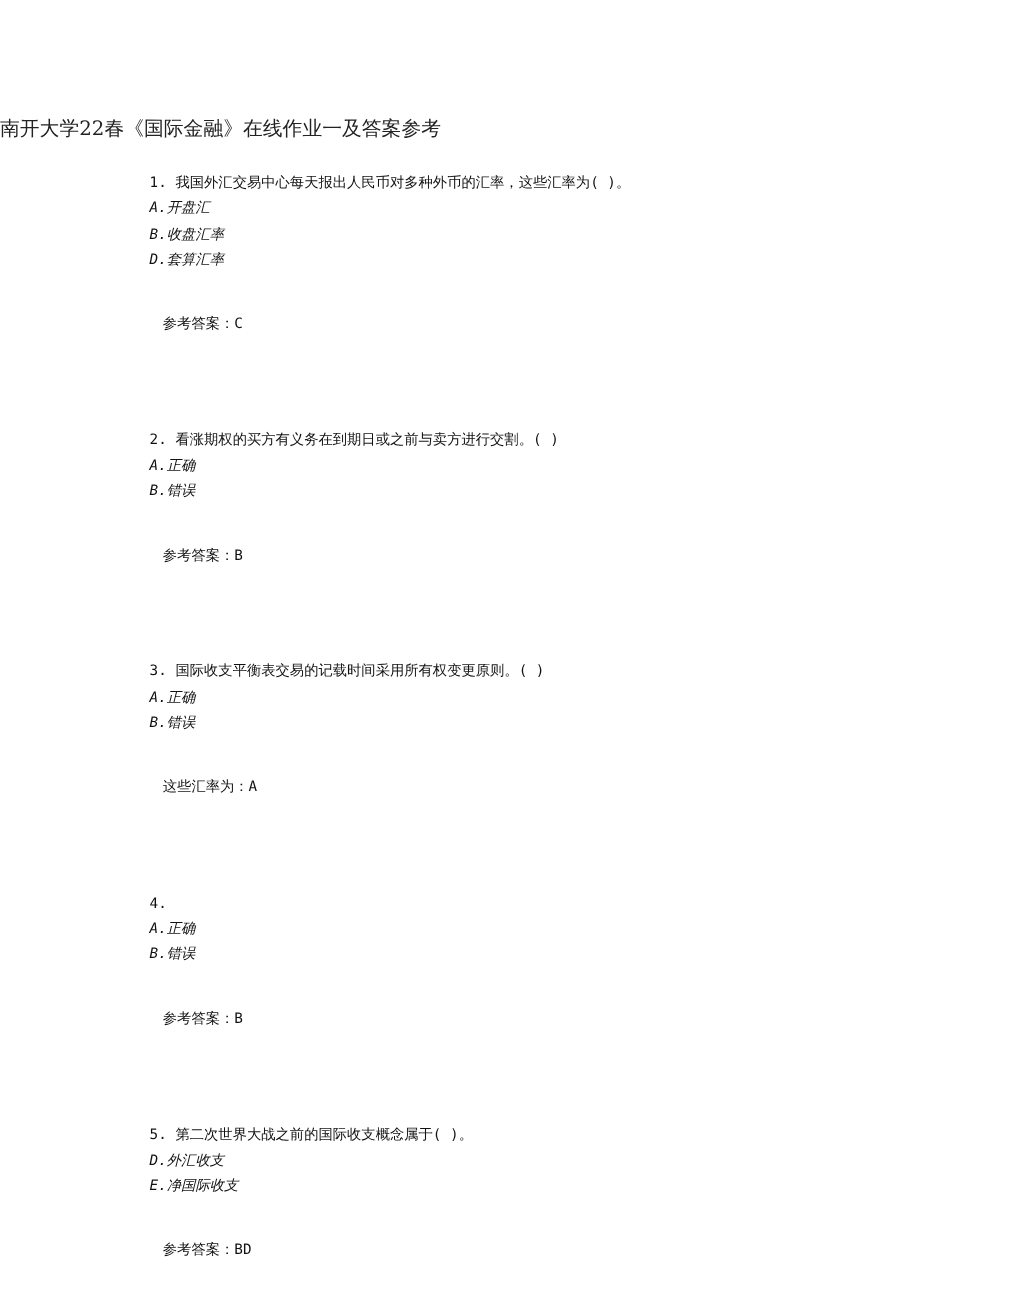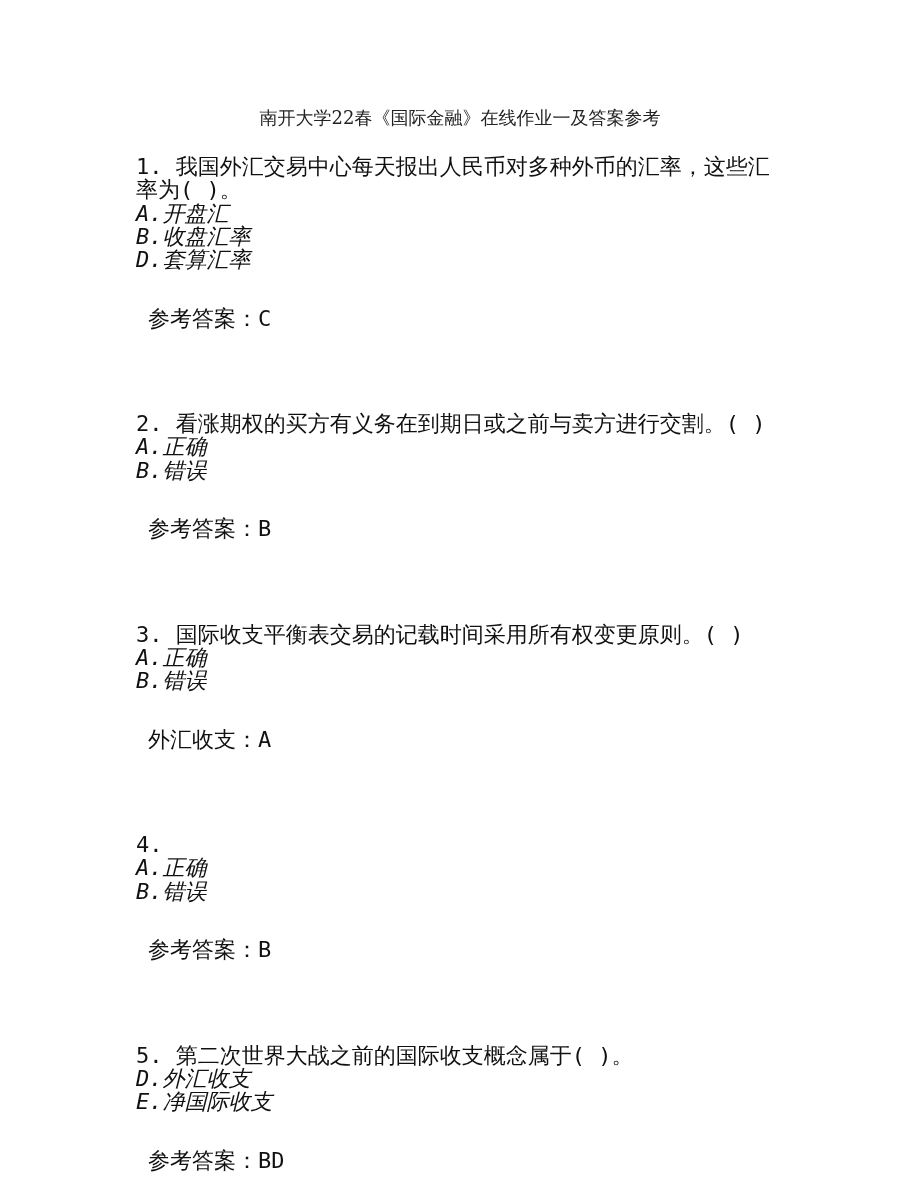--- a/index.html
+++ b/index.html
@@ -1,26 +1,26 @@
 <!DOCTYPE html>
 <html><head>
 <meta charset="utf-8">
 <style>
   html, body { margin: 0; padding: 0; background: #ffffff; }
   body { width: 920px; height: 1191px; position: relative; overflow: hidden; color: #111; }
   .page { position: absolute; left: 0; top: 0; width: 920px; height: 1191px; }
   .title {
-    position: absolute; top: 106px; left: 0; width: 920px; text-align: center;
+    position: absolute; top: 106px; left: 0; width: 920px; 
     font-family: "DejaVu Serif", "Liberation Serif", serif;
     font-size: 18px; line-height: 24px; color: #222;
   }
   .content {
     position: absolute; left: 136px; top: 155px; width: 645px;
     font-family: "DejaVu Sans Mono", "Liberation Mono", monospace;
-    font-size: 22px; line-height: 23.3px; color: #111;
+    font-size: 13px; line-height: 23.3px; color: #111;
   }
   .q { margin: 0; }
   .q-text { margin: 0; word-break: break-all; }
   .opt { margin: 0; font-style: italic; }
   .blank { height: 23.3px; }
   .answer { margin: 12px; }
   .gap3 { height: 70px; }
 </style>
 </head>
 <body>
@@ -47,21 +47,21 @@
       <div class="blank"></div>
       <p class="answer">参考答案：B</p>
     </div>
     <div class="gap3"></div>
 
     <div class="q">
       <p class="q-text">3.  国际收支平衡表交易的记载时间采用所有权变更原则。(  )</p>
       <p class="opt">A.正确</p>
       <p class="opt">B.错误</p>
       <div class="blank"></div>
-      <p class="answer">外汇收支：A</p>
+      <p class="answer">这些汇率为：A</p>
     </div>
     <div class="gap3"></div>
 
     <div class="q">
       <p class="q-text">4.</p>
       <p class="opt">A.正确</p>
       <p class="opt">B.错误</p>
       <div class="blank"></div>
       <p class="answer">参考答案：B</p>
     </div>

